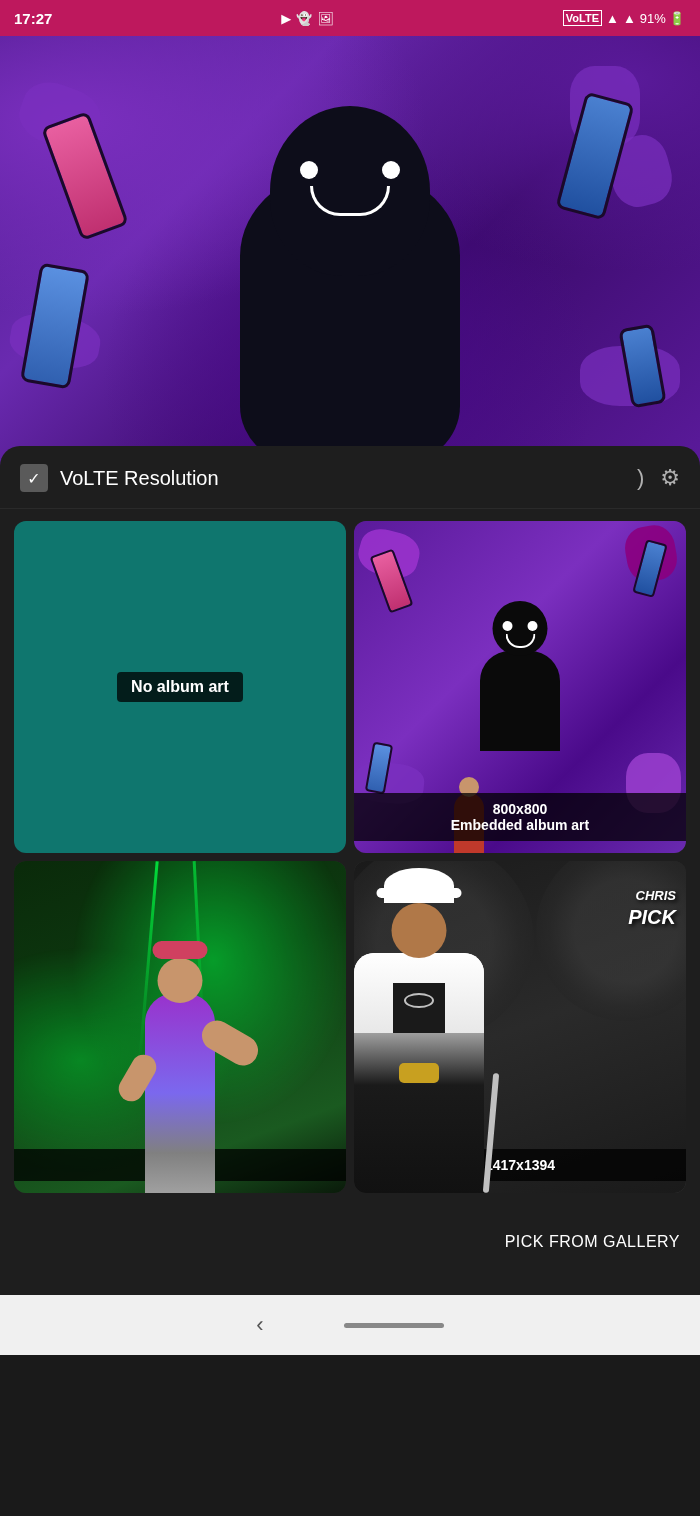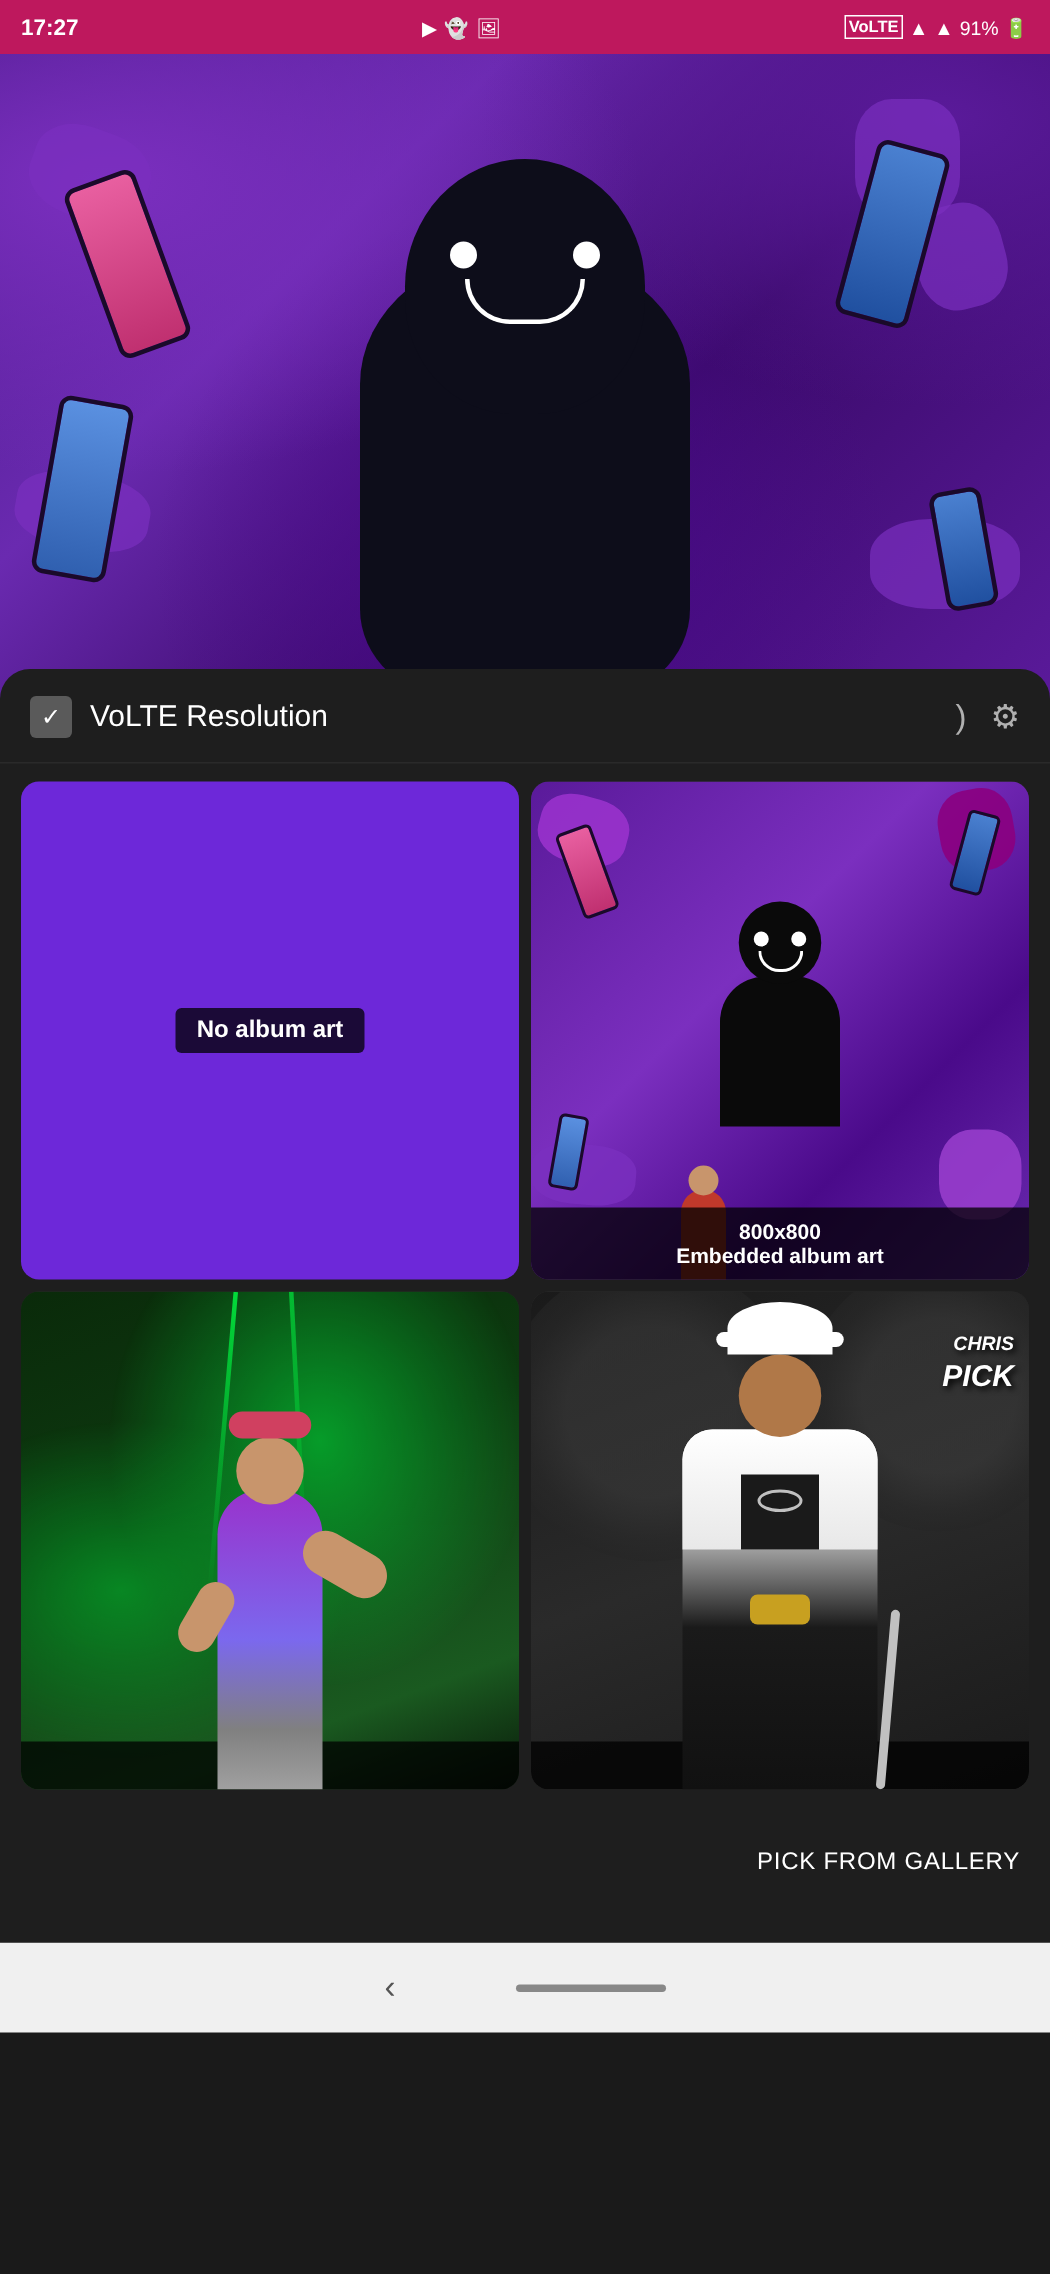--- a/index.html
+++ b/index.html
@@ -203,29 +203,29 @@
     .art-cell {
       position: relative;
       border-radius: 12px;
       overflow: hidden;
       aspect-ratio: 1;
       cursor: pointer;
       background: #2a2a2a;
     }
 
     .art-cell.no-art {
-      background: #6d28d9;
+      background: #0f766e;
       display: flex;
       align-items: center;
       justify-content: center;
     }
 
     .art-label {
       position: absolute;
-      bottom: 0;
+      bottom: 12px;
       left: 0;
       right: 0;
       background: rgba(0,0,0,0.75);
       color: white;
       font-size: 14px;
       font-weight: bold;
       padding: 8px 10px;
       text-align: center;
     }
 
@@ -262,21 +262,20 @@
 
     
     .art-chrisbrown {
       width: 100%;
       height: 100%;
       background: linear-gradient(160deg, #2a2a2a 0%, #1a1a1a 50%, #3a3a3a 100%);
       position: relative;
       overflow: hidden;
       display: flex;
       align-items: flex-end;
-      justify-content: center;
       text-decoration: underline;
     }
 
     
     .gallery-section {
       display: flex;
       justify-content: flex-end;
       padding: 20px 20px 16px 20px;
     }
     .gallery-button {

